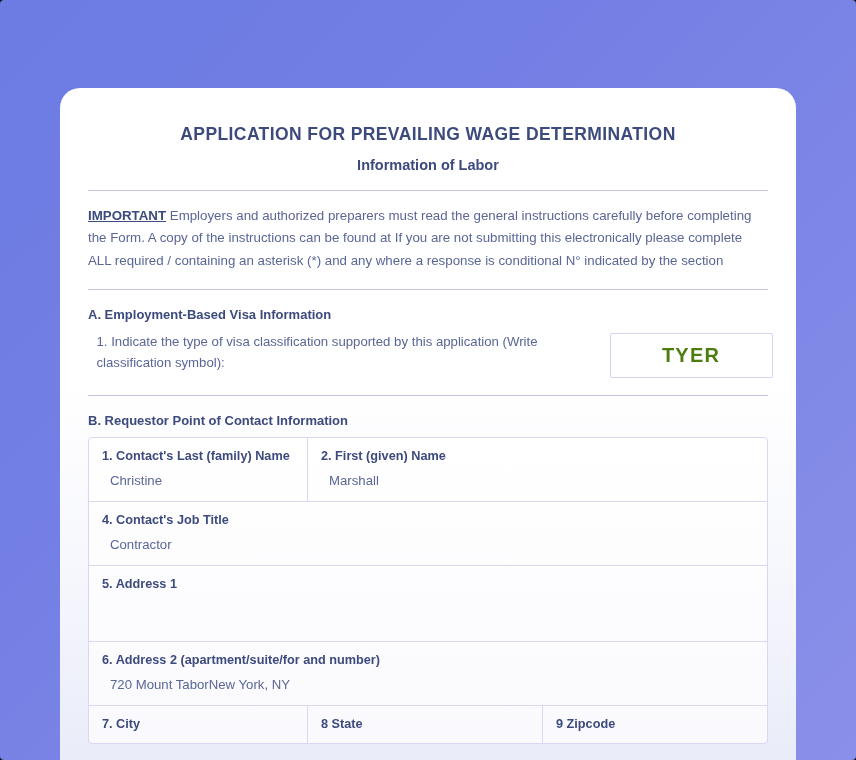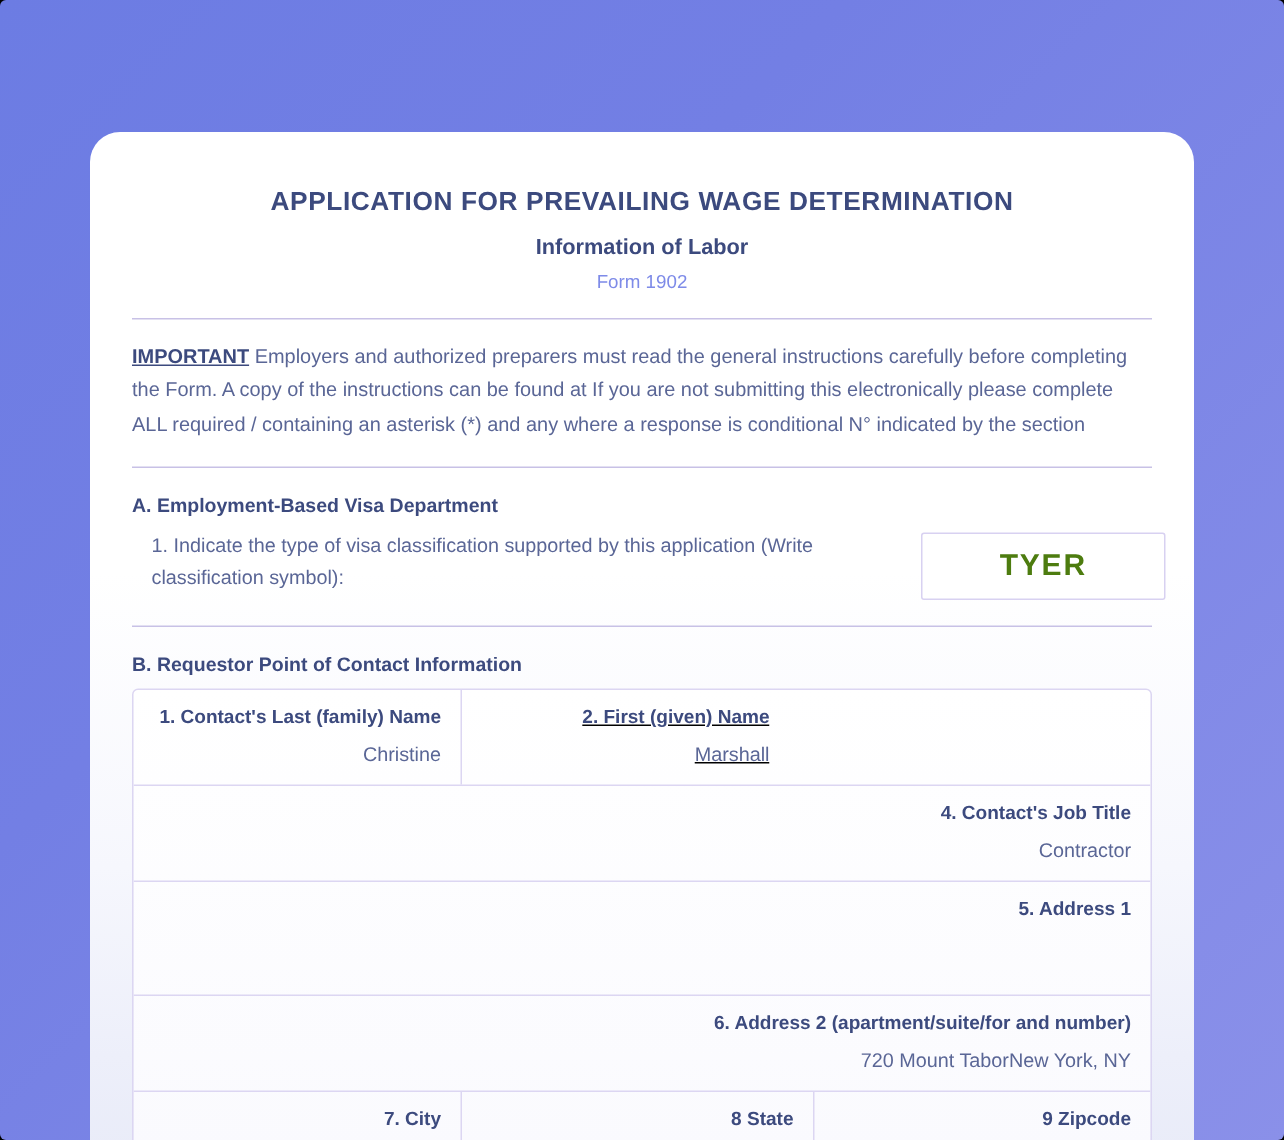--- a/index.html
+++ b/index.html
@@ -88,21 +88,21 @@
     font-weight: bold;
     color: #3C4A7E;
     margin-top: 17px;
     margin-bottom: 9px;
   }
 
   
   .sectionA-row {
     display: flex;
     align-items: flex-start;
-    justify-content: flex-start;
+    justify-content: center;
     gap: 26px;
   }
   .sectionA-question {
     flex: 0 0 500px;
     padding-left: 13px;
     font-size: 13.2px;
     line-height: 1.62;
     color: #5A6696;
   }
   .visa-box {
@@ -131,21 +131,20 @@
   .t-row {
     display: flex;
     border-bottom: 1px solid #DCD6F2;
   }
   .t-row:last-child { border-bottom: none; }
 
   .t-cell {
     border-right: 1px solid #DCD6F2;
     padding: 11px 13px 12px 13px;
     min-width: 0;
-    text-align: right;
   }
   .t-cell:last-child { border-right: none; }
 
   .cell-label {
     font-size: 12.7px;
     font-weight: bold;
     color: #3C4A7E;
     white-space: nowrap;
     overflow: hidden;
     text-overflow: ellipsis;
@@ -157,45 +156,44 @@
     color: #5A6696;
     min-height: 16px;
     white-space: nowrap;
     overflow: hidden;
     text-overflow: ellipsis;
   }
   .cell-value.tall { margin-top: 22px; }
 
   
   .col-last  { flex: 0 0 219px; }
-  .col-first { flex: 0 0 218px; text-decoration: underline; }
+  .col-first { flex: 0 0 218px; }
   .col-mid   { flex: 1 1 auto; }
   .col-full  { flex: 1 1 auto; }
   .col-city  { flex: 0 0 219px; }
   .col-state { flex: 0 0 235px; }
   .col-zip   { flex: 1 1 auto; }
 </style>
 </head>
 <body>
 
 <div id="viewport">
 
   <div id="form-card">
 
     <div class="doc-title">APPLICATION FOR PREVAILING WAGE DETERMINATION</div>
     <div class="doc-subtitle">Information of Labor</div>
-    <div class="doc-formno">Form 1902</div>
 
     <div class="rule"></div>
 
     <p class="important-block"><span class="lead">IMPORTANT</span><span> Employers and authorized preparers must read the general instructions carefully before completing the Form. A copy of the instructions can be found at If you are not submitting this electronically please complete ALL required / containing an asterisk (*) and any where a response is conditional N° indicated by the section</span></p>
 
     <div class="rule"></div>
 
-    <div class="section-heading">A. Employment-Based Visa Department</div>
+    <div class="section-heading">A. Employment-Based Visa Information</div>
 
     <div class="sectionA-row">
       <div class="sectionA-question">1. Indicate the type of visa classification supported by this application (Write classification symbol):</div>
       <div class="visa-box">TYER</div>
     </div>
 
     <div class="rule"></div>
 
     <div class="section-heading">B. Requestor Point of Contact Information</div>
 

